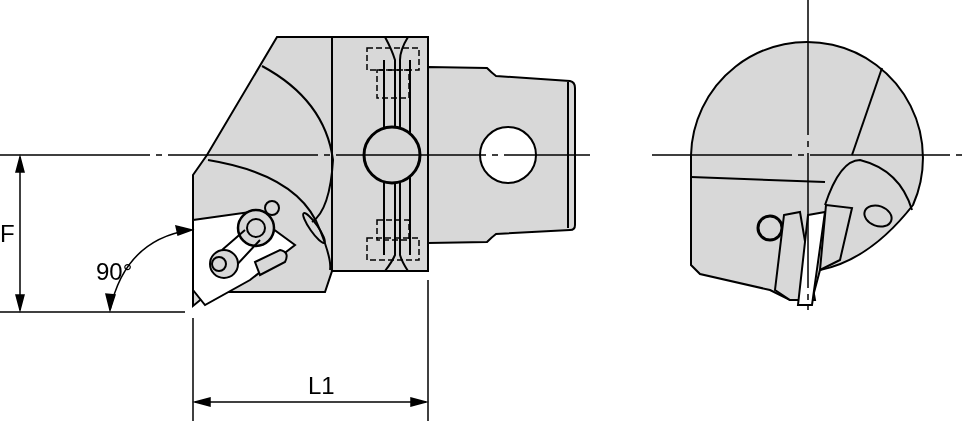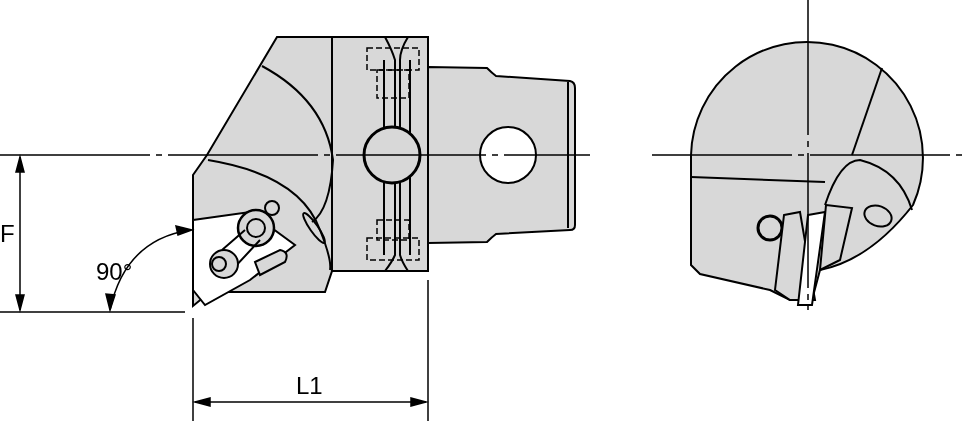--- a/index.html
+++ b/index.html
@@ -88,13 +88,13 @@
     </g>
     <g stroke-width="1.5">
       <line x1="652" y1="155" x2="963" y2="155" stroke-dasharray="140,6,6,6"></line>
       <line x1="808" y1="0" x2="808" y2="310" stroke-dasharray="135,6,6,6"></line>
     </g>
   </g>
 </svg>
 
 <div class="lbl" style="left:0px; top:222px;">F</div>
 <div class="lbl" style="left:96px; top:228px;margin-top:32px;">90°</div>
-<div class="lbl" style="left:296px; top:374px;">L1</div>
+<div class="lbl" style="left:308px; top:374px;">L1</div>
 
 </body></html>

